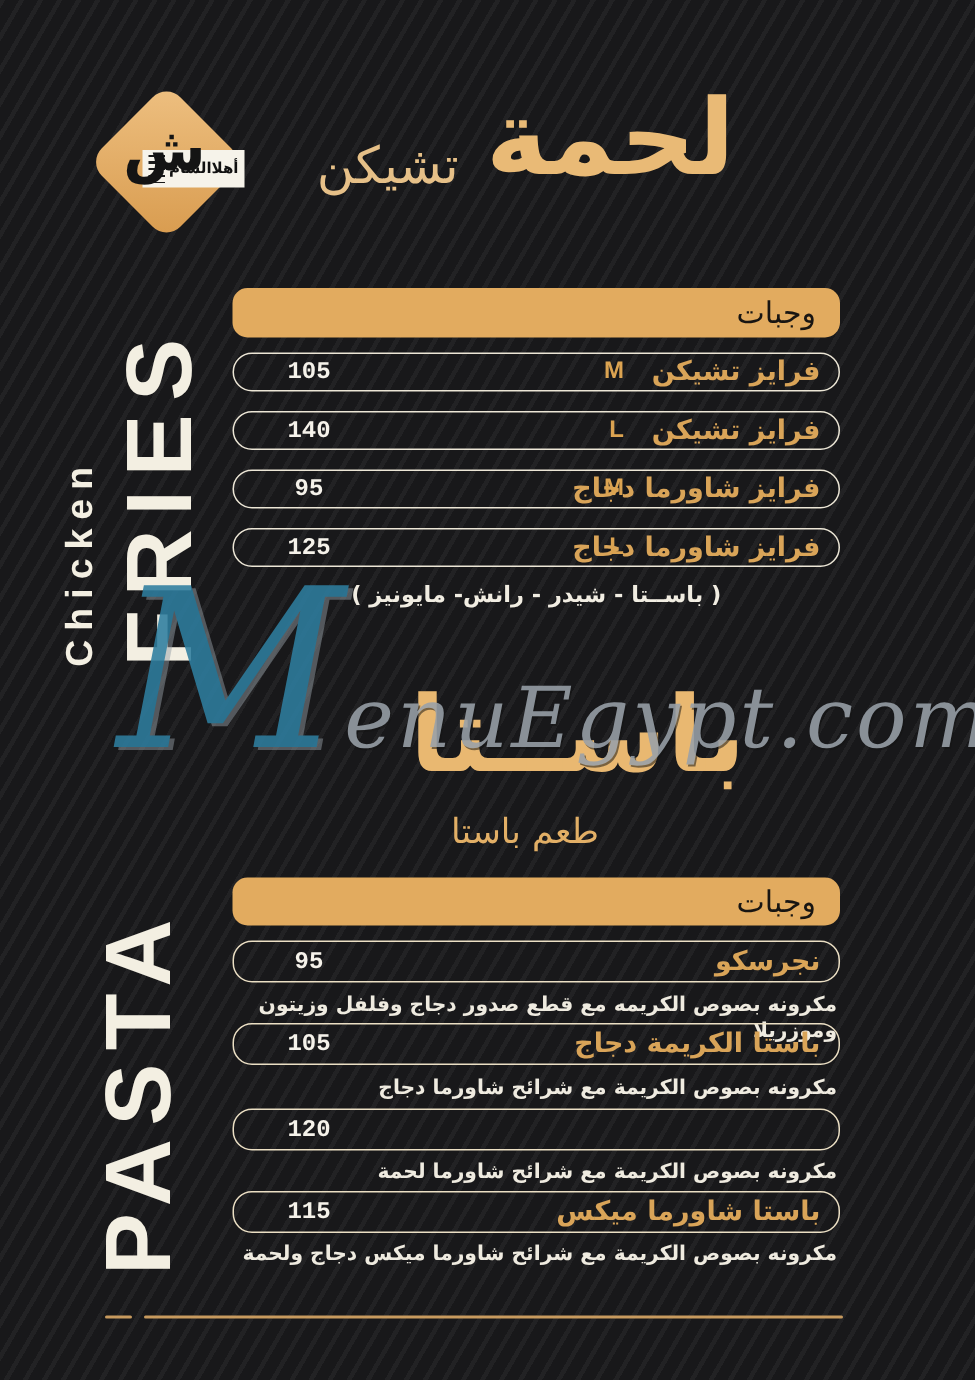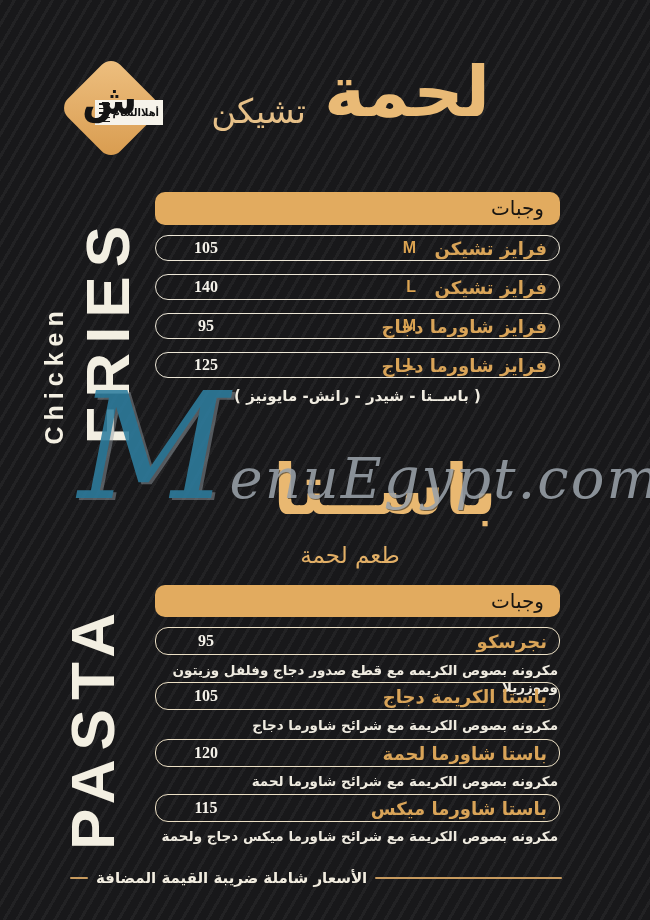--- a/index.html
+++ b/index.html
@@ -50,21 +50,21 @@
   .item-row{position:absolute;left:155px;width:405px;height:26px;
     border:1.6px solid #ece6d6;border-radius:13px;box-sizing:border-box;}
   .item-row.pasta{height:28px;border-color:#ebdfc4;}
   .item-name{position:absolute;right:12px;top:50%;transform:translateY(-50%);
     font-size:18px;font-weight:bold;color:#d9a458;direction:rtl;white-space:nowrap;}
   .item-size{position:absolute;right:143px;top:50%;transform:translateY(-50%);
     font-size:16px;font-weight:bold;color:#dba351;
     font-family:"Liberation Sans",sans-serif;}
   .item-price{position:absolute;left:22px;top:50%;transform:translateY(-50%);
     width:56px;text-align:center;font-size:16px;font-weight:bold;color:#f5f2ea;
-    font-family:Liberation Serif, serif;}
+    font-family:Liberation Mono, monospace;}
   
   .fries-note{position:absolute;left:155px;top:386px;width:405px;text-align:center;
     direction:rtl;color:#f1ede2;font-size:15px;font-weight:bold;line-height:21px;}
   .pasta-desc{position:absolute;left:155px;width:403px;text-align:right;direction:rtl;
     color:#efebe0;font-size:13.5px;font-weight:bold;line-height:17px;}
   
   .watermark{position:absolute;left:78px;top:372px;display:flex;align-items:baseline;
     font-family:"DejaVu Serif",serif;font-style:italic;pointer-events:none;opacity:0.88;}
   .wm-m{font-size:148px;line-height:150px;color:#2e7e9f;
     text-shadow:3px 2px 0 rgba(150,158,166,0.55);}
@@ -124,21 +124,21 @@
     <span class="item-size">L</span>
     <span class="item-price">125</span>
   </div>
 
   <div class="fries-note">
     <div>( باســتا - شيدر - رانش- مايونيز )</div>
   </div>
 
   <div class="title2">
     <div class="title2-main">باســتا</div>
-    <div class="title2-sub">طعم لحمة</div>
+    <div class="title2-sub">طعم باستا</div>
   </div>
 
   <div class="watermark">
     <span class="wm-m">M</span>
     <span class="wm-rest">enuEgypt.com</span>
   </div>
 
   <div class="vlabel vlabel2">
     <span class="vlabel-big">PASTA</span>
   </div>
@@ -151,30 +151,28 @@
   </div>
   <div class="pasta-desc" style="top:662px">مكرونه بصوص الكريمه مع قطع صدور دجاج وفلفل وزيتون وموزريلا</div>
 
   <div class="item-row pasta" style="top:682px">
     <span class="item-name">باستا الكريمة دجاج</span>
     <span class="item-price">105</span>
   </div>
   <div class="pasta-desc" style="top:717px">مكرونه بصوص الكريمة مع شرائح شاورما دجاج</div>
 
   <div class="item-row pasta" style="top:739px">
-    <span class="item-name">باستا شاورما لحمة</span>
     <span class="item-price">120</span>
   </div>
   <div class="pasta-desc" style="top:773px">مكرونه بصوص الكريمة مع شرائح شاورما لحمة</div>
 
   <div class="item-row pasta" style="top:794px">
     <span class="item-name">باستا شاورما ميكس</span>
     <span class="item-price">115</span>
   </div>
   <div class="pasta-desc" style="top:828px">مكرونه بصوص الكريمة مع شرائح شاورما ميكس دجاج ولحمة</div>
 
   <div class="footer">
     <span class="fline fline-short"></span>
-    <span class="footer-text">الأسعار شاملة ضريبة القيمة المضافة</span>
     <span class="fline fline-long"></span>
   </div>
 
 </div>
 
 </body></html>

